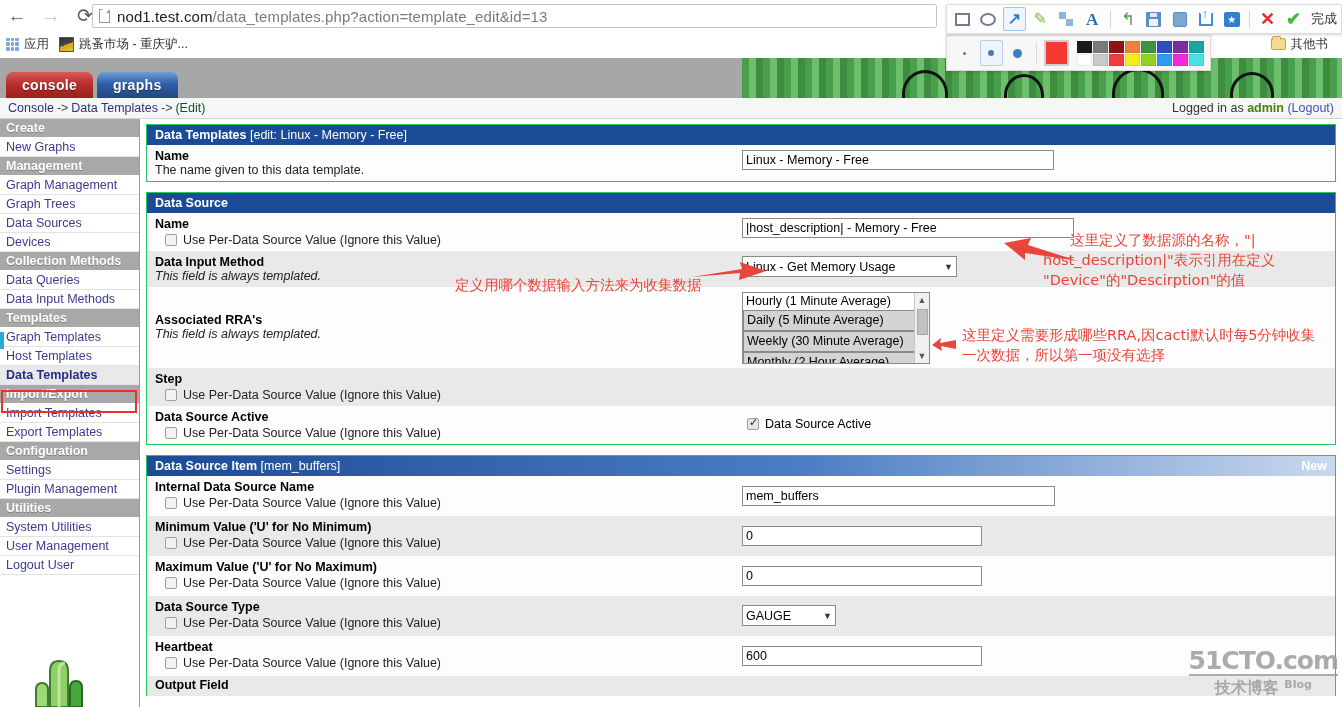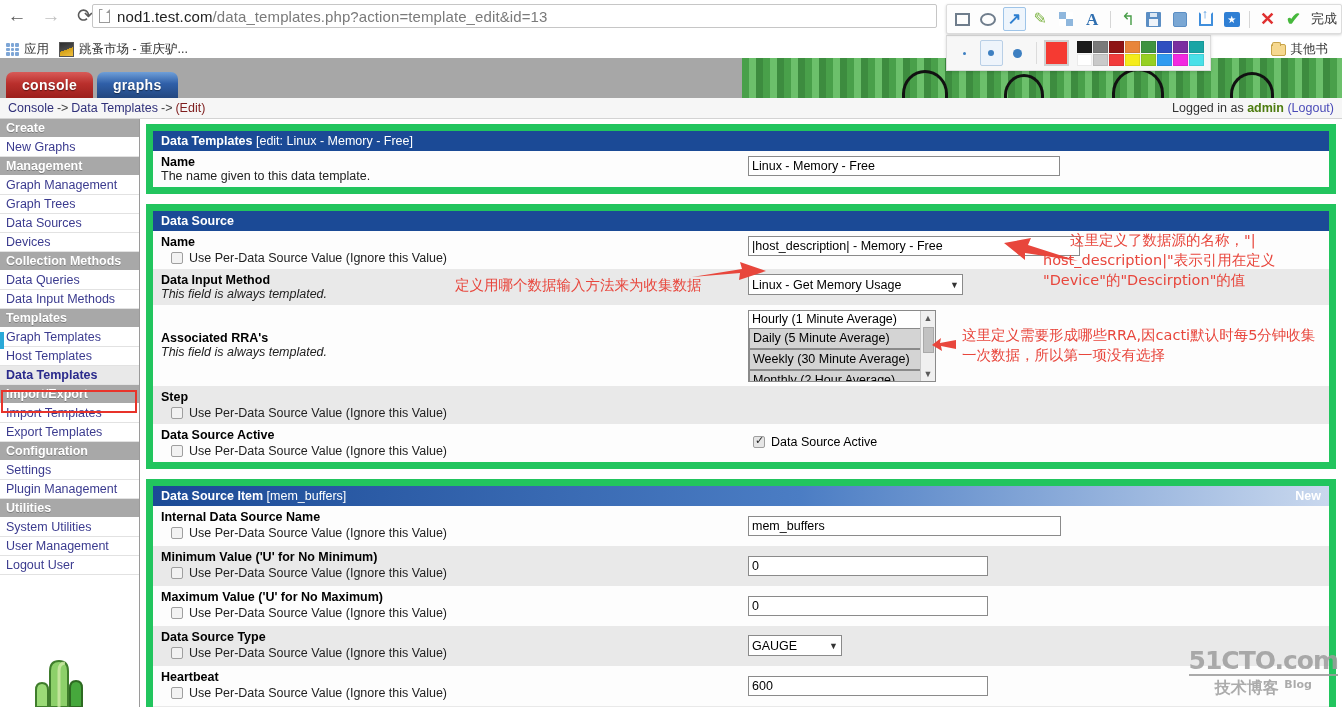--- a/index.html
+++ b/index.html
@@ -38,21 +38,21 @@
   .page-icon:after {
     content: ""; position: absolute; right: -1px; top: -1px;
     border-left: 4px solid transparent; border-top: 4px solid #fff;
     border-right: 4px solid #9a9a9a; width: 0; height: 0;
   }
   .url-text { font-size: 15px; color: #222; letter-spacing: .1px; white-space: nowrap; }
   .url-text .dim { color: #7a7a7a; }
 
   .bookmarks-bar {
     position: absolute; top: 30px; left: 0; width: 1342px; height: 28px;
-    display: flex; align-items: flex-end; padding-left: 6px; background: #fff;
+    display: flex; align-items: center; padding-left: 6px; background: #fff;
   }
   .bm-item { display: flex; align-items: center; margin-right: 10px; font-size: 12.5px; color: #333; }
   .apps-grid {
     width: 13px; height: 13px; margin-right: 5px;
     display: grid; grid-template-columns: repeat(3,1fr); grid-template-rows: repeat(3,1fr); gap: 1px;
   }
   .apps-grid i { background: #7ea6d6; border-radius: 1px; display:block; }
   .bm-fav {
     width: 15px; height: 15px; margin-right: 5px; flex: none;
     background: linear-gradient(160deg,#2e2e2e 0%,#4a4a4a 50%,#d4a017 50%,#f0c040 100%);
@@ -143,21 +143,21 @@
   .tab.console { background: linear-gradient(to bottom,#d85b58 0%,#b92f2c 45%,#9c1f1c 100%); }
   .tab.graphs  { background: linear-gradient(to bottom,#6f9fd8 0%,#2f5fa8 45%,#23477f 100%); }
 
   .breadcrumb-bar {
     position: absolute; top: 98px; left: 0; width: 1342px; height: 21px;
     background: #f6f6f6; border-bottom: 1px solid #d3d3d3;
     display: flex; align-items: center; padding: 0 8px; font-size: 12.5px;
   }
   .breadcrumb-bar a { color: #30307a; text-decoration: none; }
   .crumb-sep { color: #444; margin: 0 3px; }
-  .crumb-plain { color: #7f1d1d; }
+  .crumb-plain { color: #14532d; }
   .login-info { position: absolute; right: 8px; font-size: 12.5px; color: #333; }
   .login-info b { color: #4d7c0f; }
   .login-info a { color: #4a4ab8; text-decoration: none; }
 
   
   .sidebar {
     position: absolute; top: 119px; left: 0; width: 140px; height: 588px;
     background: #fff; border-right: 1px solid #9a9a9a;
   }
   .side-head {
@@ -175,21 +175,21 @@
     position: absolute; left: 0; top: 213px; width: 4px; height: 17px; background: #2aa9d8;
   }
   .redbox {
     position: absolute; left: 1px; top: 271px; width: 136px; height: 23px;
     border: 2px solid #e8332a; pointer-events: none;
   }
   .cactus-art { position: absolute; left: 0; bottom: 0; width: 139px; height: 62px; background: #fff; }
 
   
   .main { position: absolute; top: 119px; left: 140px; width: 1202px; height: 588px; background: #fff; }
-  .panel { border: 7px solid #22c55e; margin: 5px 6px 0 6px; background: #4c1d95; }
+  .panel { border: 1px solid #22c55e; margin: 5px 6px 0 6px; background: #4c1d95; }
   .panel-title {
     background: #1b4a96; color: #fff; font-size: 12.5px; padding: 3px 8px; font-weight: bold;
   }
   .panel-title span.normal { font-weight: normal; }
   .panel-title.gradient {
     background: linear-gradient(to right,#1b4a96 0%,#4b7dc4 55%,#c9d8ee 100%);
     display: flex; justify-content: space-between; align-items: center;
   }
   .panel-title.gradient .right-label { font-weight: bold; color: #fff; }
 

